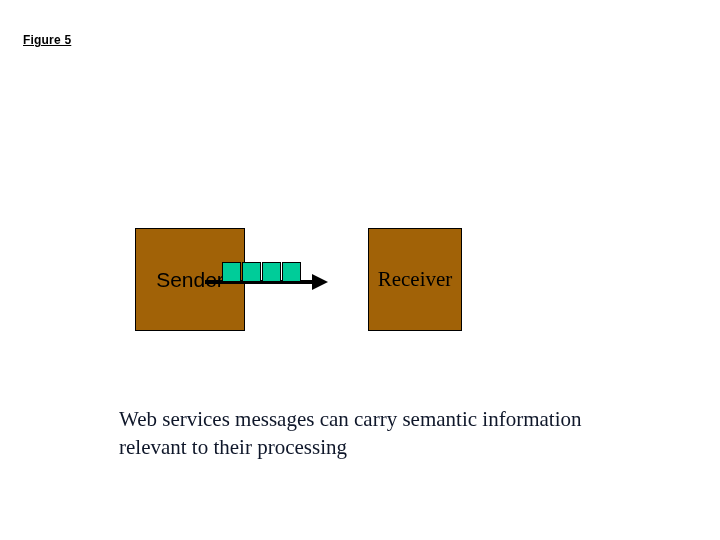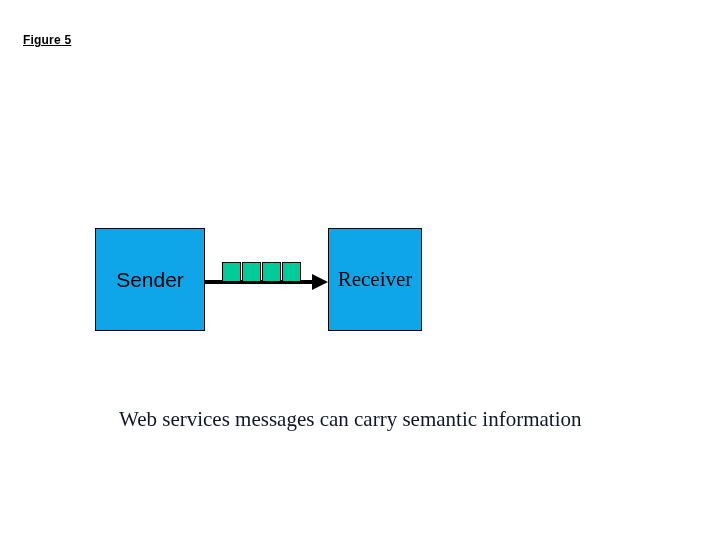--- a/index.html
+++ b/index.html
@@ -25,26 +25,27 @@
     letter-spacing: 0.2px;
     white-space: nowrap;
     margin-top: 16px;
   }
   .node-box {
     position: absolute;
     top: 228px;
     height: 103px;
     border: 1.5px solid #000000;
     box-sizing: border-box;
-    background: #0ea5e9;
+    background: #a16207;
     display: flex;
     align-items: center;
     justify-content: center;
     font-size: 21px;
     white-space: nowrap;
+    margin-left: 40px;
   }
   .sender-box {
     left: 95px;
     width: 110px;
   }
   .receiver-box {
     left: 328px;
     width: 94px;
     font-family: Liberation Serif, serif;
   }
@@ -113,13 +114,14 @@
     </div>
 
   <div class="node-box receiver-box">
     <span>Receiver</span>
   </div>
 
 </div>
 
 <div class="caption">
   <div>Web services messages can carry semantic information</div>
+  <div>relevant to their processing</div>
 </div>
 
 </body></html>

